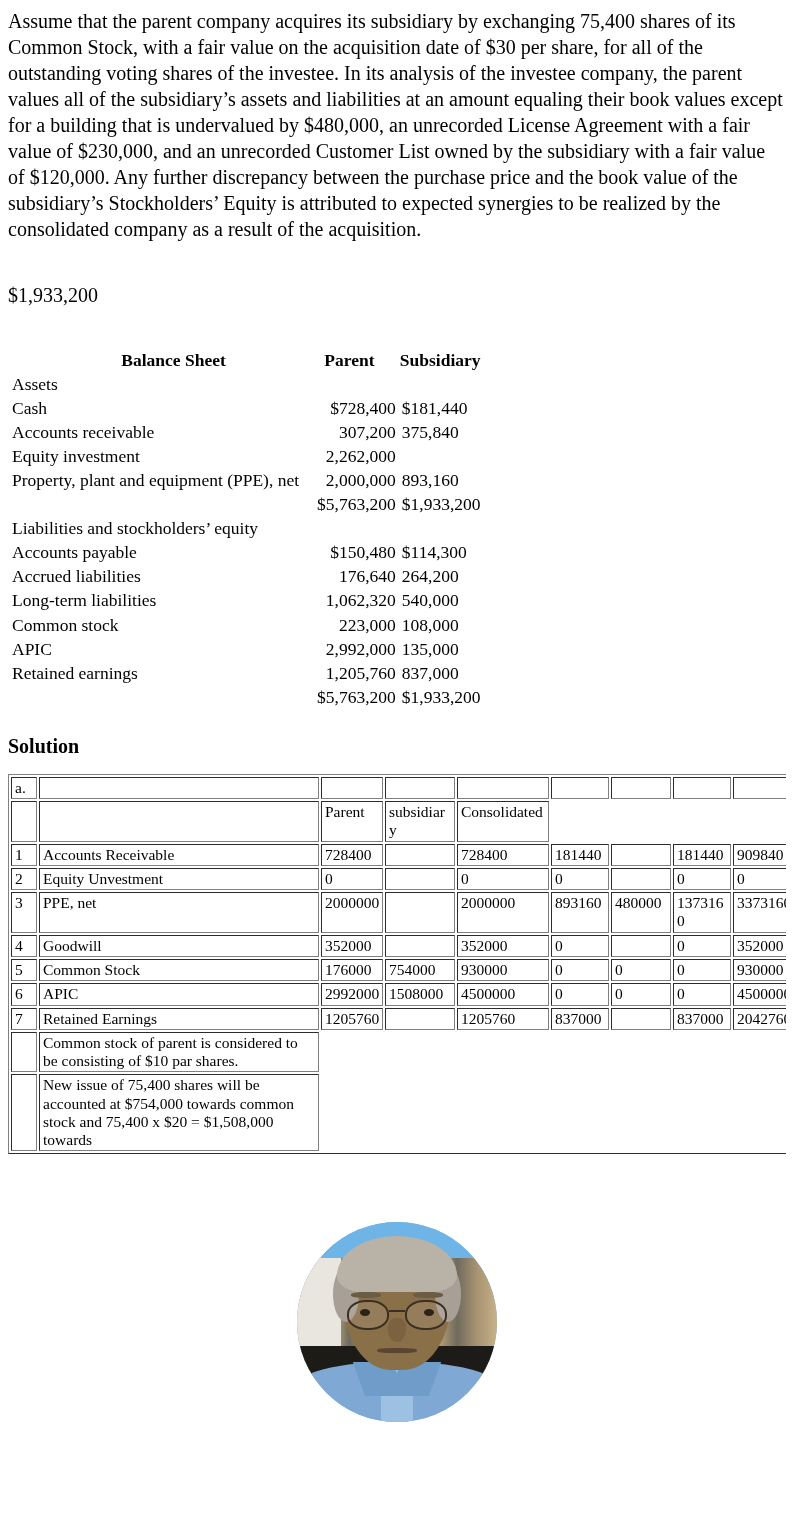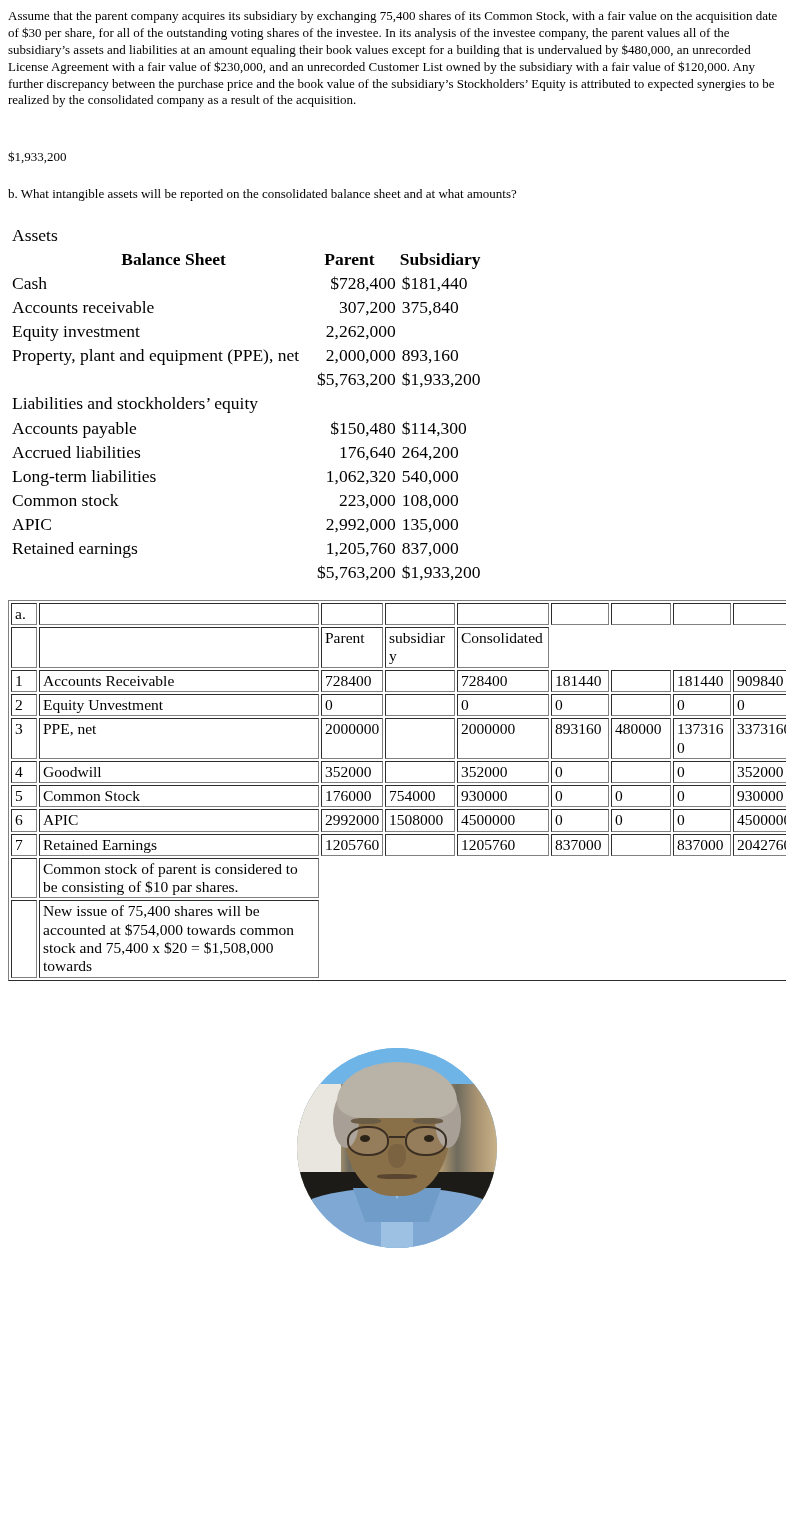--- a/index.html
+++ b/index.html
@@ -16,21 +16,21 @@
     overflow: hidden;
   }
   .page {
     position: relative;
     width: 794px;
     padding: 0;
   }
   
   .prose {
     margin: 0 8px;
-    font-size: 13px;
+    font-size: 20px;
     line-height: 1.30;
     text-align: left;
   }
   .prose p {
     margin: 0 0 0 0;
   }
   .para-intro { padding-top: 8px; }
   .gap-12 { height: 20px; }
 
   
@@ -233,37 +233,36 @@
 <body>
 
 <div class="page">
 
   <div class="prose">
     <p class="para-intro">Assume that the parent company acquires its subsidiary by exchanging 75,400 shares of its Common Stock, with a fair value on the acquisition date of $30 per share, for all of the outstanding voting shares of the investee. In its analysis of the investee company, the parent values all of the subsidiary’s assets and liabilities at an amount equaling their book values except for a building that is undervalued by $480,000, an unrecorded License Agreement with a fair value of $230,000, and an unrecorded Customer List owned by the subsidiary with a fair value of $120,000. Any further discrepancy between the purchase price and the book value of the subsidiary’s Stockholders’ Equity is attributed to expected synergies to be realized by the consolidated company as a result of the acquisition.</p>
     <div class="gap-12"></div>
     <div class="gap-12"></div>
     <p>$1,933,200</p>
     <div class="gap-12"></div>
-    <p>b. What intangible assets will be reported on the consolidated balance sheet and at what amounts?</p>
   </div>
 
   <div class="bs-wrap">
     <table class="bs">
       <tbody>
           <tr>
+        <th class="c-label">Balance Sheet</th>
+        <th class="c-head">Parent</th>
+        <th class="c-head">Subsidiary</th>
+      </tr>
+
+      <tr>
         <td class="lbl">Assets</td>
         <td class="num-p"></td>
         <td class="num-s"></td>
       </tr>
-
-      <tr>
-        <th class="c-label">Balance Sheet</th>
-        <th class="c-head">Parent</th>
-        <th class="c-head">Subsidiary</th>
-      </tr>
       <tr>
         <td class="lbl">Cash</td>
         <td class="num-p">$728,400</td>
         <td class="num-s">$181,440</td>
       </tr>
       <tr>
         <td class="lbl">Accounts receivable</td>
         <td class="num-p">307,200</td>
         <td class="num-s">375,840</td>
       </tr>
@@ -320,20 +319,21 @@
       </tr>
       <tr>
         <td class="lbl"></td>
         <td class="num-p">$5,763,200</td>
         <td class="num-s">$1,933,200</td>
       </tr>
     </tbody>
       </table>
   </div>
 
+  <h3 class="solution">Solution</h3>
 
   <div class="wt-clip">
     <table class="wt">
       <colgroup>
         <col class="col-n">
           <col class="col-d">
           <col class="col-pb">
           <col class="col-ni">
         <col class="col-ct">
           <col class="col-bv">

